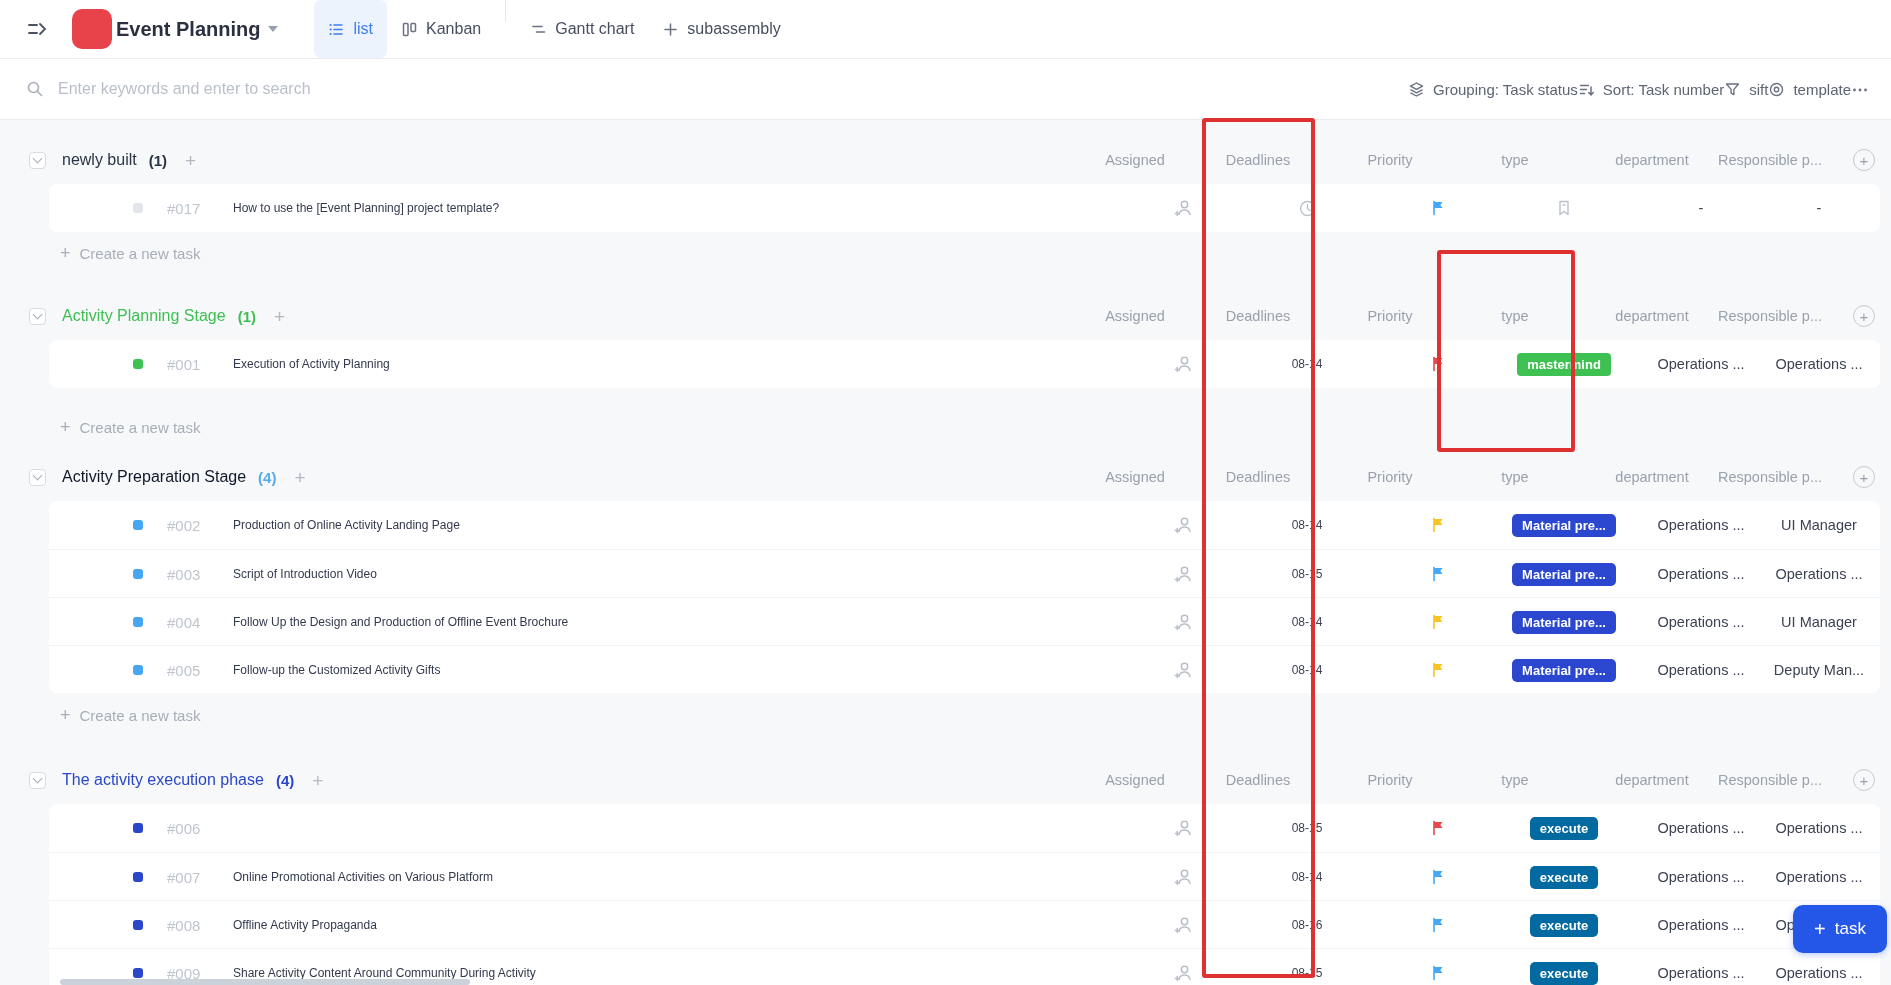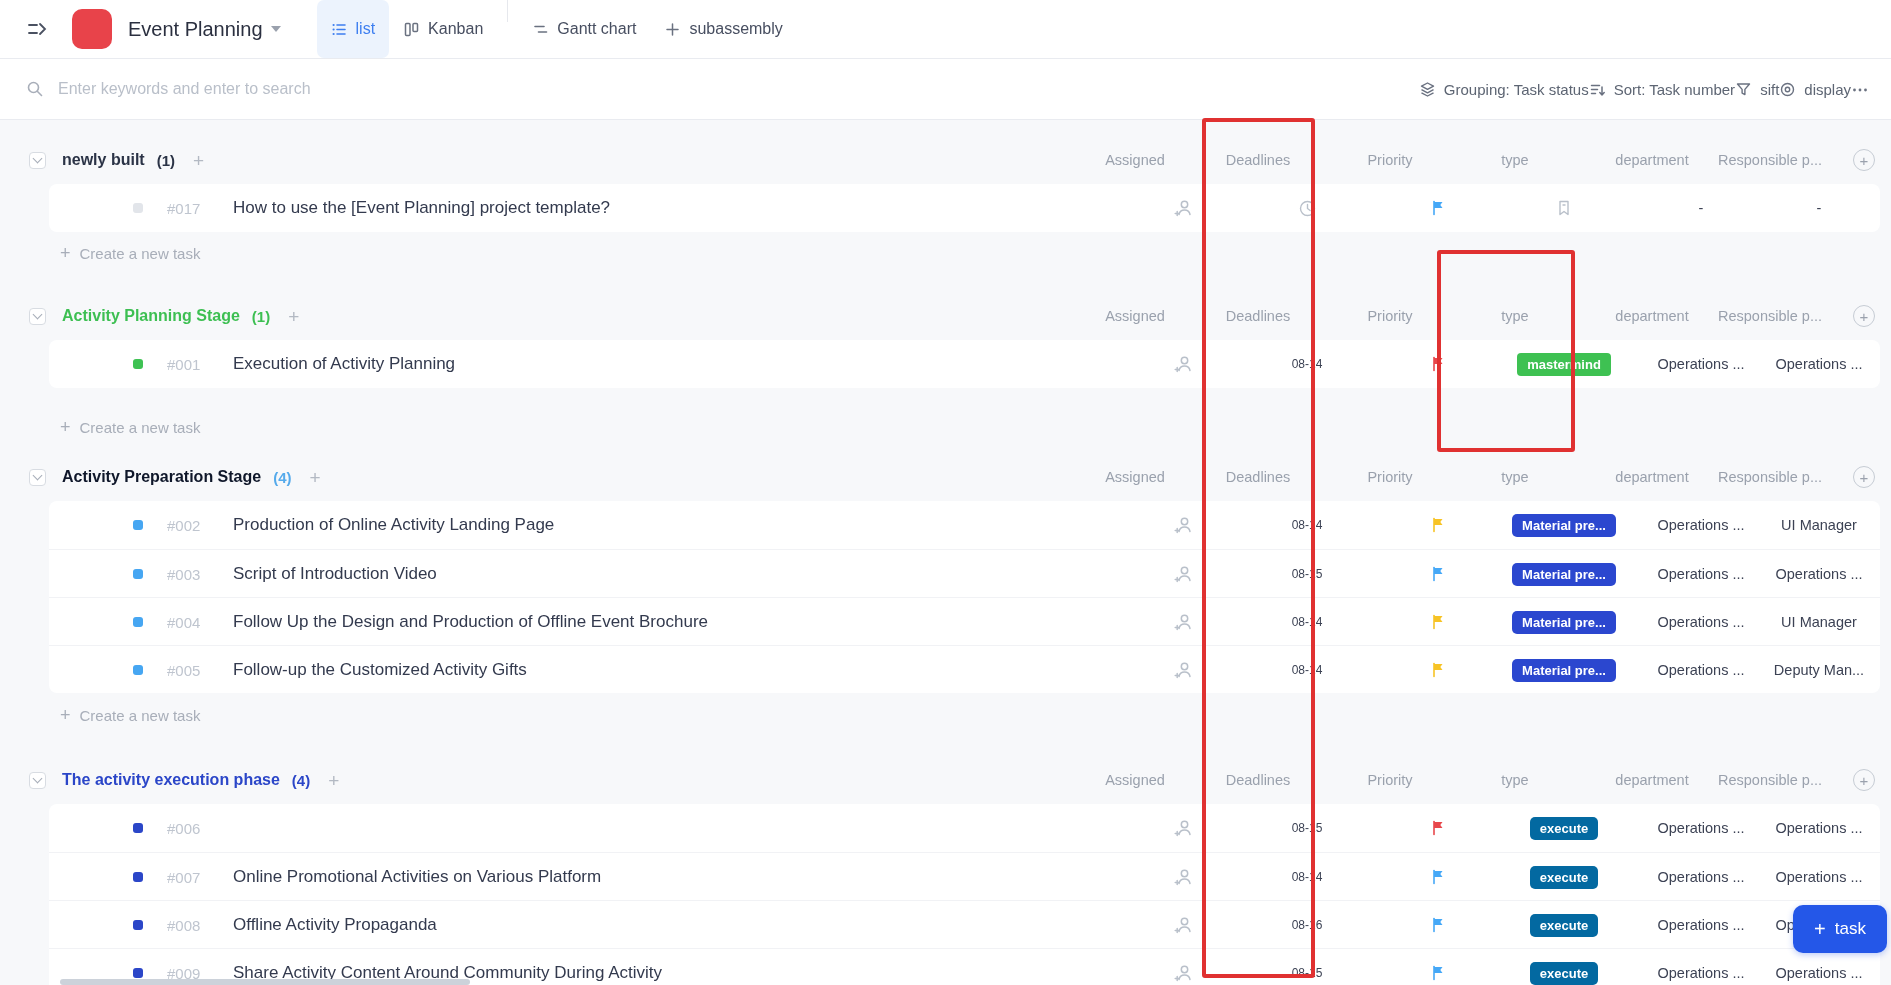--- a/index.html
+++ b/index.html
@@ -3,62 +3,62 @@
 <meta charset="utf-8">
 <style>
   html,body{margin:0;padding:0;background:#e9ebee;}
   *{box-sizing:border-box;font-family:"Liberation Sans",sans-serif;}
   #screen{position:relative;width:1891px;height:985px;background:#f7f8fa;overflow:hidden;}
 
   
   .topbar{position:absolute;left:0;top:0;width:1891px;height:59px;background:#fff;border-bottom:1px solid #e9ebf0;display:flex;align-items:center;}
   .sidebar-toggle{margin-left:24px;width:26px;height:26px;display:flex;align-items:center;justify-content:center;cursor:pointer;}
   .logo{width:40px;height:40px;border-radius:10px;background:#e8434a;margin-left:22px;}
-  .proj-title{margin-left:16px;font-size:20px;font-weight:400;color:#2b3040;}
+  .proj-title{margin-left:4px;font-size:20px;font-weight:700;color:#2b3040;}
   .caret{margin-left:8px;width:0;height:0;border-left:5px solid transparent;border-right:5px solid transparent;border-top:6px solid #9aa1ad;}
   .tabs{display:flex;margin-left:36px;height:100%;}
   .tab{display:flex;align-items:center;gap:8px;font-size:16px;color:#474e60;padding:7px 14px;border-radius:7px;cursor:pointer;white-space:nowrap;}
   .tab.active{background:#ecf3fd;color:#3d7ef0;}
   .tab-divider{width:1px;height:22px;background:#e6e8ed;margin:0 10px;}
   .icon16{width:17px;height:17px;display:inline-block;flex:0 0 auto;}
 
   
   .searchbar{position:absolute;left:0;top:59px;width:1891px;height:61px;background:#fff;border-bottom:1px solid #e9ebf0;display:flex;align-items:center;}
   .search-input{border:none;outline:none;font-size:16px;color:#0c4a6e;width:700px;margin-left:12px;background:transparent;}
   .search-input::placeholder{color:#b9bfc9;}
   .sb-icon{margin-left:26px;width:18px;height:18px;}
   .toolbar{position:absolute;right:22px;top:59px;height:61px;display:flex;align-items:center;}
   .tool{display:flex;align-items:center;gap:8px;font-size:15px;color:#5d6573;cursor:pointer;white-space:nowrap;}
 
   
   .group-header{position:absolute;left:0;width:1891px;height:32px;}
   .gh-inner{position:absolute;left:29px;top:0;height:32px;display:flex;align-items:center;gap:10px;}
   .collapse-box{width:17px;height:17px;border:1px solid #d8dce2;border-radius:4px;background:#fff;display:flex;align-items:center;justify-content:center;cursor:pointer;}
   .chev{width:7px;height:7px;border-right:1.6px solid #a6adb8;border-bottom:1.6px solid #a6adb8;transform:rotate(45deg);margin-top:-3px;}
-  .g-title{font-size:16px;font-weight:700;margin-left:6px;}
+  .g-title{font-size:16px;font-weight:400;margin-left:6px;}
   .g-count{font-size:15px;font-weight:700;margin-left:2px;}
   .g-plus{color:#b3b9c3;font-size:19px;line-height:1;margin-left:8px;cursor:pointer;}
   .colhead{position:absolute;top:0;height:32px;display:flex;align-items:center;justify-content:center;font-size:14.5px;color:#9aa1ad;}
   .col-assigned{left:1085px;width:100px;}
   .col-deadlines{left:1208px;width:100px;}
   .col-priority{left:1340px;width:100px;}
   .col-type{left:1465px;width:100px;}
   .col-department{left:1590px;width:124px;}
   .col-responsible{left:1698px;width:144px;}
   .addcol{position:absolute;left:1853px;top:5px;width:22px;height:22px;border:1px solid #c6ccd4;border-radius:50%;color:#9aa1ad;display:flex;align-items:center;justify-content:center;font-size:15px;cursor:pointer;background:transparent;}
 
   
   .group-card{position:absolute;left:49px;width:1831px;background:#fff;border-radius:8px;overflow:hidden;}
   .task-row{position:relative;height:48px;cursor:pointer;}
   .task-row + .task-row{border-top:1px solid #f1f2f5;}
   .dot{position:absolute;left:84px;top:19px;width:10px;height:10px;border-radius:3px;}
   .dot-gray{background:#e2e5ea;}  .dot-green{background:#3ec253;}
   .dot-blue{background:#46a6f2;}  .dot-indigo{background:#2b46c8;}
   .t-id{position:absolute;left:118px;top:0;height:48px;display:flex;align-items:center;font-size:15px;color:#bfc5cf;}
-  .t-title{position:absolute;left:184px;top:0;height:48px;display:flex;align-items:center;font-size:17px;color:#333a4e;white-space:nowrap;}
+  .t-title{position:absolute;left:184px;top:0;height:48px;display:flex;align-items:center;font-size:12px;color:#333a4e;white-space:nowrap;}
   .cell{position:absolute;top:0;height:48px;display:flex;align-items:center;justify-content:center;}
   .c-assigned{left:1085px;width:100px;}
   .c-deadline{left:1208px;width:100px;font-size:12px;color:#3c4254;}
   .c-priority{left:1340px;width:100px;}
   .c-type{left:1445px;width:140px;}
   .c-department{left:1582px;width:140px;font-size:14.5px;color:#3c4254;white-space:nowrap;}
   .c-responsible{left:1700px;width:140px;font-size:14.5px;color:#3c4254;white-space:nowrap;}
   .badge{color:#fff;font-size:13px;font-weight:600;padding:4px 10px;border-radius:5px;white-space:nowrap;}
   .badge-green{background:#3ec152;border-radius:4px;}
   .badge-blue{background:#2b47cf;}
@@ -188,21 +188,21 @@
     </div>
     <div class="tool">
       <span>
         <svg width="17" height="17" viewBox="0 0 17 17">
             <g stroke="#6a7180" stroke-width="1.4" fill="none">
               <circle cx="8.5" cy="8.5" r="6"></circle>
               <circle cx="8.5" cy="8.5" r="2.2"></circle>
             </g>
           </svg>
       </span>
-      <span>display</span>
+      <span>template</span>
     </div>
     <div class="tool">
       <svg width="18" height="18" viewBox="0 0 18 18">
           <g fill="#6a7180">
             <circle cx="3.5" cy="9" r="1.4"></circle>
             <circle cx="9" cy="9" r="1.4"></circle>
             <circle cx="14.5" cy="9" r="1.4"></circle>
           </g>
         </svg>
     </div>

